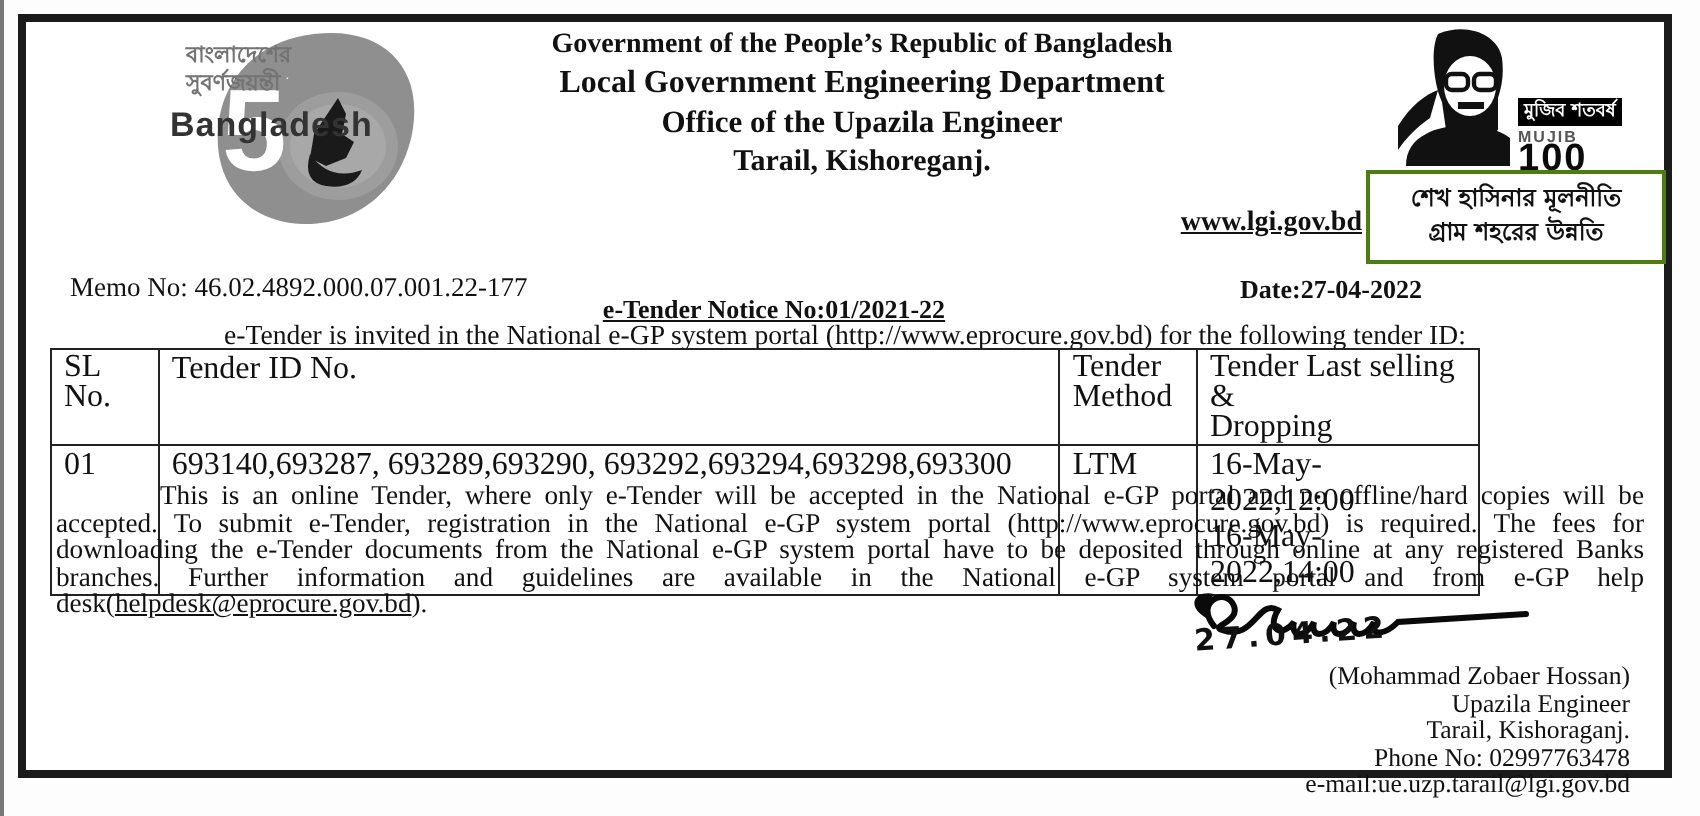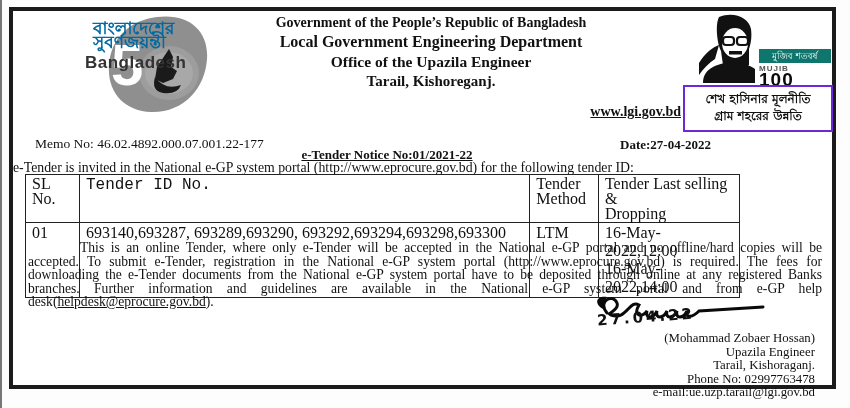--- a/index.html
+++ b/index.html
@@ -5,51 +5,51 @@
   * { margin:0; padding:0; box-sizing:border-box; }
   html,body { width:850px; height:408px; }
   body { background:#e9e9e9; font-family:"Liberation Serif", serif; color:#111; }
   .page { position:relative; width:850px; height:408px; background:#fdfdfd; overflow:hidden; }
   .scan-edge { position:absolute; left:0; top:0; width:2px; height:408px; background:#777; }
   .doc { position:absolute; left:9px; top:7px; width:827px; height:382px; border:4px solid #1b1b1b; background:#fff; }
   .inner { position:absolute; left:0; top:0; right:0; bottom:0; }
 
   
   .logo50 { position:absolute; left:52px; top:4px; width:150px; height:102px; }
-  .logo50 .bn { position:absolute; left:28px; top:6px; font-weight:bold; font-size:17px; line-height:14px; color:#0369a1; font-family:"DejaVu Sans", sans-serif; }
+  .logo50 .bn { position:absolute; left:28px; top:6px; font-weight:bold; font-size:11px; line-height:14px; color:#737373; font-family:"DejaVu Sans", sans-serif; }
   .logo50 .latin { position:absolute; left:20px; top:38px; font-size:17px; font-weight:bold; letter-spacing:.5px; color:#333; font-family:"Liberation Sans", sans-serif; }
   .logo50 svg { position:absolute; left:38px; top:0; }
   .org { position:absolute; left:168px; top:4px; width:500px; text-align:center; font-weight:bold; }
   .org .l1 { font-size:14px; }
   .org .l2 { font-size:16px; margin-top:2px; }
   .org .l3 { font-size:15.5px; margin-top:2px; }
   .org .l4 { font-size:15px; margin-top:2px; }
   .org .site { font-size:14px; margin-top:14px; text-decoration:underline; cursor:pointer;text-align:right; }
   .mujib { position:absolute; left:668px; top:0px; width:156px; height:122px; }
   .mujib .art { position:absolute; left:8px; top:2px; }
   .mujib .label { position:absolute; left:78px; top:34px; width:76px; }
-  .mujib .bn-badge { display:inline-block; background:#0f766e; color:#fff; font-family:"DejaVu Sans", sans-serif; font-weight:normal; font-size:9px; padding:2px 13px; line-height:10px; }
+  .mujib .bn-badge { display:inline-block; background:#000000; color:#fff; font-family:"DejaVu Sans", sans-serif; font-weight:bold; font-size:9px; padding:2px 3px; line-height:10px; }
   .mujib .m100 { font-family:"Liberation Sans", sans-serif; font-weight:bold; color:#0a0a0a; line-height:11px; }
   .mujib .m100 .small { font-size:8px; letter-spacing:1px; color:#555; display:block; }
   .mujib .m100 .big { font-size:19px; letter-spacing:1px; }
-  .slogan { position:absolute; left:2px; top:74px; width:150px; border:2px solid #6d28d9; padding:4px 2px 5px; text-align:center; font-family:"DejaVu Sans", sans-serif; font-weight:bold; font-size:12px; line-height:17px; color:#111; background:#fff; }
+  .slogan { position:absolute; left:2px; top:74px; width:150px; border:2px solid #4d7c0f; padding:4px 2px 5px; text-align:center; font-family:"DejaVu Sans", sans-serif; font-weight:bold; font-size:12px; line-height:17px; color:#111; background:#fff; }
 
   
   .memo-row { position:absolute; left:22px; top:124px; width:784px; font-size:13.5px; }
   .memo-no { position:absolute; left:0; top:1px; }
   .date { position:absolute; left:585px; top:2px; font-weight:bold; font-size:13px; }
   .notice-line { position:absolute; left:0; top:136px; width:748px; text-align:center; font-size:13px; font-weight:bold; }
   .notice-line span { text-decoration:underline; }
-  .invite-line { position:absolute; left:0; top:149px; width:100%; font-size:13.8px; }
+  .invite-line { position:absolute; left:0; top:149px; width:100%; text-align:center; font-size:13.8px; }
 
   
   table.tender { position:absolute; left:12px; top:163px; width:715px; border-collapse:collapse; font-size:16px; }
   table.tender td, table.tender th { border:1.5px solid #222; vertical-align:top; padding:1px 6px; font-weight:normal; text-align:left; }
   th.c-sl { text-align:center; }
-  th.c-id { text-align:center;font-family:Liberation Mono, monospace; }
+  th.c-id { text-align:center; }
   td.c-sl { text-align:center; }
   .hdr2 { line-height:15px; }
   td.c-method { padding-top:16px; }
   .row-h { height:38px; }
 
   
   .para { position:absolute; left:15px; top:230px; width:794px; font-size:13.6px; line-height:13.5px; text-align:justify; text-indent:52px; word-spacing:1.5px; }
   .para .link { text-decoration:underline; cursor:pointer; }
 
   

